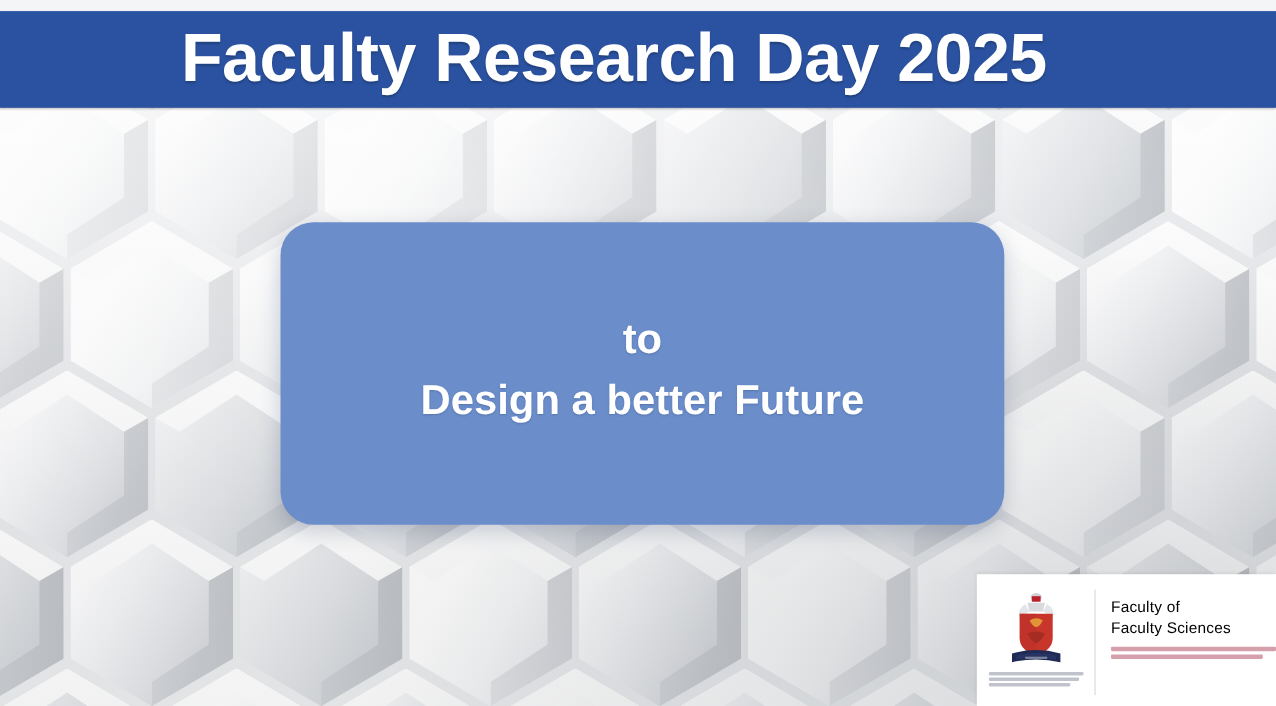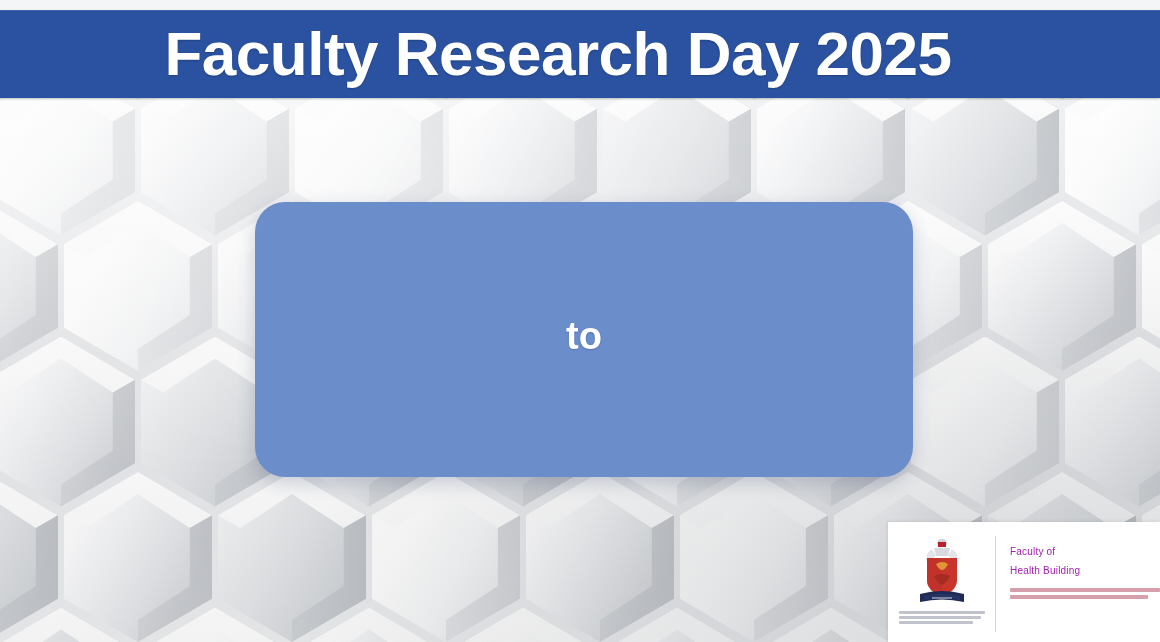--- a/index.html
+++ b/index.html
@@ -192,22 +192,22 @@
     width:1px;
     height:96px;
     background:#d4d7dd;
     margin-top:4px;
   }
   .faculty-col{
     flex:1;
     padding:10px 0 0 14px;
   }
   .faculty-name{
-    color:#a21caf;
-    font-size:10px;
+    color:#000000;
+    font-size:14px;
     line-height:19px;
     font-weight:normal;
     letter-spacing:.2px;
     filter:blur(.35px);
   }
   .faculty-tagline{
     margin-top:8px;
     display:flex;
     flex-direction:column;
     gap:3px;
@@ -289,20 +289,21 @@
   </div>
 
   <div class="top-strip"></div>
 
   <div class="banner">
     <div class="banner-title">Faculty Research Day 2025</div>
   </div>
 
   <div class="tagline-card">
     <div class="tagline-line">to</div>
+    <div class="tagline-line">Design a better Future</div>
   </div>
 
   <div class="logo-card">
 
     <div class="crest-col">
       <div class="crest">
         <svg viewBox="0 0 56 72" width="56" height="72" aria-hidden="true">
 
           <ellipse cx="28" cy="7" rx="5" ry="4" fill="#cfd2d6"></ellipse>
           <rect x="24" y="6" width="8" height="5" fill="#b9202a"></rect>
@@ -324,21 +325,21 @@
         <div class="legal-line l1"></div>
         <div class="legal-line l2"></div>
         <div class="legal-line l3"></div>
       </div>
     </div>
 
     <div class="divider"></div>
 
     <div class="faculty-col">
       <div class="faculty-name">Faculty of</div>
-      <div class="faculty-name">Health Building</div>
+      <div class="faculty-name">Faculty Sciences</div>
       <div class="faculty-tagline">
         <div class="tag-line t1"></div>
         <div class="tag-line t2"></div>
       </div>
     </div>
 
   </div>
 
 </div>
 

